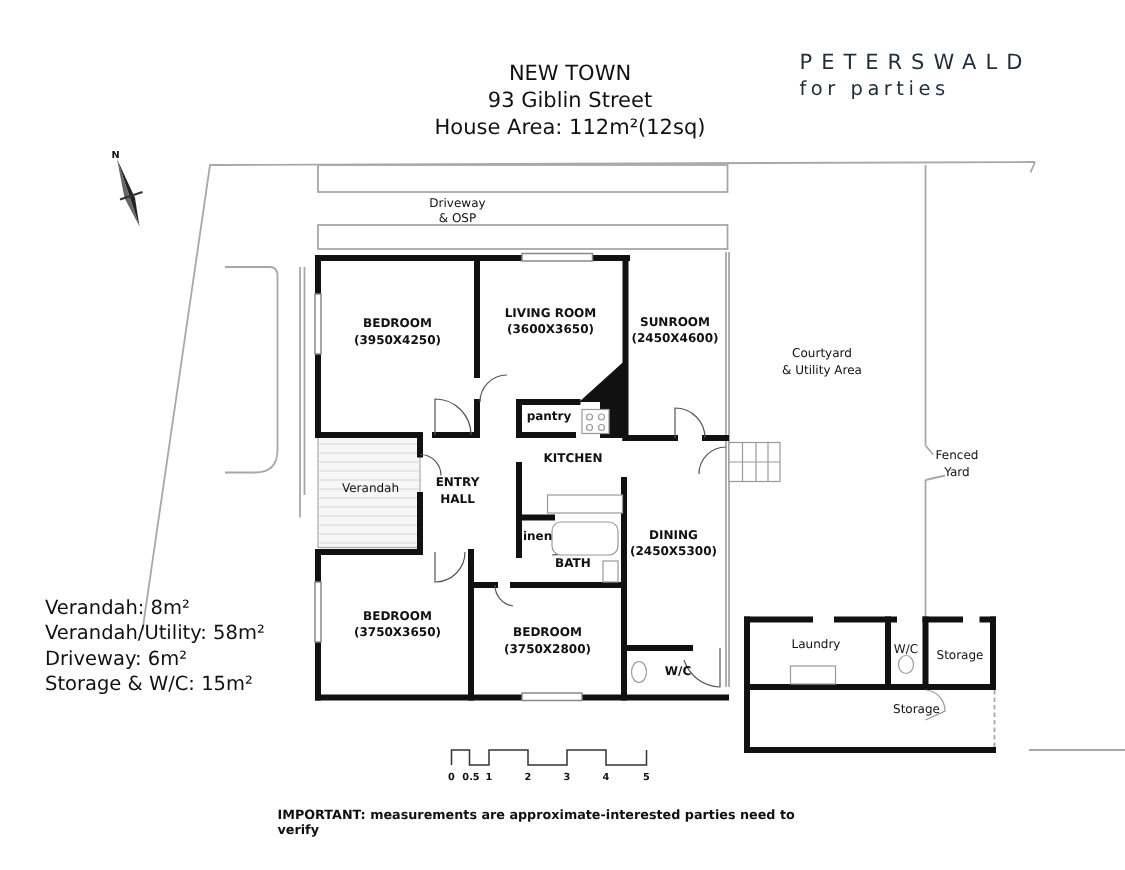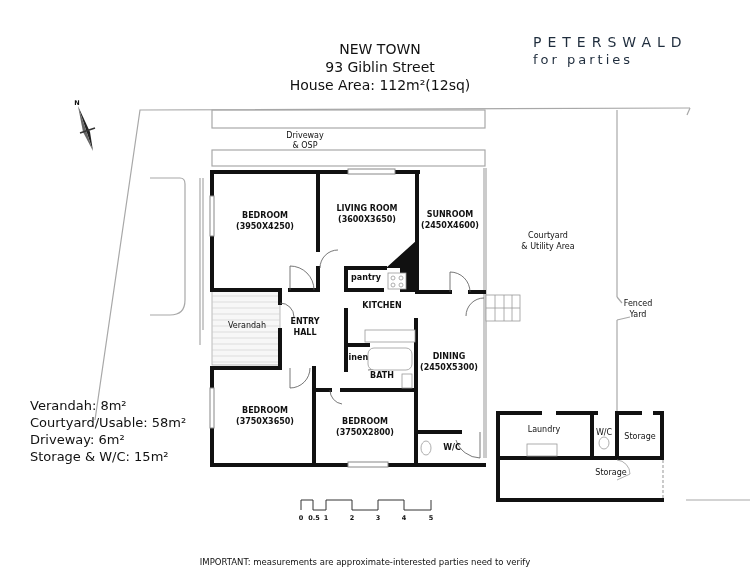--- a/index.html
+++ b/index.html
@@ -5,22 +5,22 @@
   html, body { margin:0; padding:0; background:#ffffff; }
   body { width:750px; height:580px; position:relative; overflow:hidden;
          font-family:"DejaVu Sans", "Liberation Sans", sans-serif; color:#111; }
   .title-block { position:absolute; left:255px; top:40px; width:250px; text-align:center; }
   .title-line { font-size:14px; line-height:18px; color:#111; }
   .logo { position:absolute; left:533px; top:34px; width:190px; text-align:left; color:#1f2d3d; }
   .logo-name { font-size:14px; letter-spacing:6px; font-weight:400; }
   .logo-sub { font-size:13px; letter-spacing:3px; margin-top:2px; }
   .area-list { position:absolute; left:30px; top:397px; }
   .area-item { font-size:13px; line-height:17px; color:#111; }
-  .disclaimer { position:absolute; left:185px; top:557px; width:360px; text-align:center;
-                font-size:8.5px; font-weight:normal; color:#111; }
+  .disclaimer { position:absolute; left:185px; top:539px; width:360px; 
+                font-size:8.5px; font-weight:bold; color:#111; }
   svg.plan { position:absolute; left:0; top:0; }
   .room-label { font-size:8px; font-weight:bold; fill:#111; text-anchor:middle;
                 font-family:"DejaVu Sans", "Liberation Sans", sans-serif; }
   .area-label { font-size:8px; fill:#111; text-anchor:middle;
                 font-family:"DejaVu Sans", "Liberation Sans", sans-serif; }
   .scale-label { font-size:6.5px; font-weight:bold; fill:#111; text-anchor:middle;
                  font-family:"DejaVu Sans", "Liberation Sans", sans-serif; }
 </style>
 </head>
 <body>
@@ -225,18 +225,18 @@
     <text class="scale-label" x="326" y="520">1</text>
     <text class="scale-label" x="352" y="520">2</text>
     <text class="scale-label" x="378" y="520">3</text>
     <text class="scale-label" x="404" y="520">4</text>
     <text class="scale-label" x="431" y="520">5</text>
   </g>
 </svg>
 
 <div class="area-list">
   <div class="area-item">Verandah: 8m²</div>
-  <div class="area-item">Courtyard/Usable: 58m²</div>
+  <div class="area-item">Verandah/Utility: 58m²</div>
   <div class="area-item">Driveway: 6m²</div>
   <div class="area-item">Storage &amp; W/C: 15m²</div>
 </div>
 
 <div class="disclaimer">IMPORTANT: measurements are approximate-interested parties need to verify</div>
 
 </body></html>

